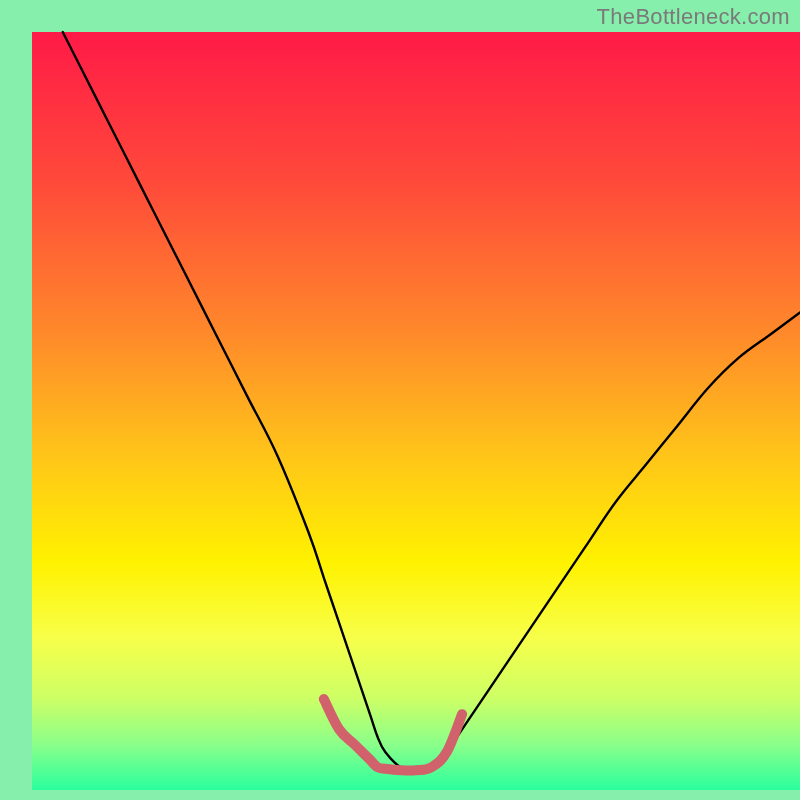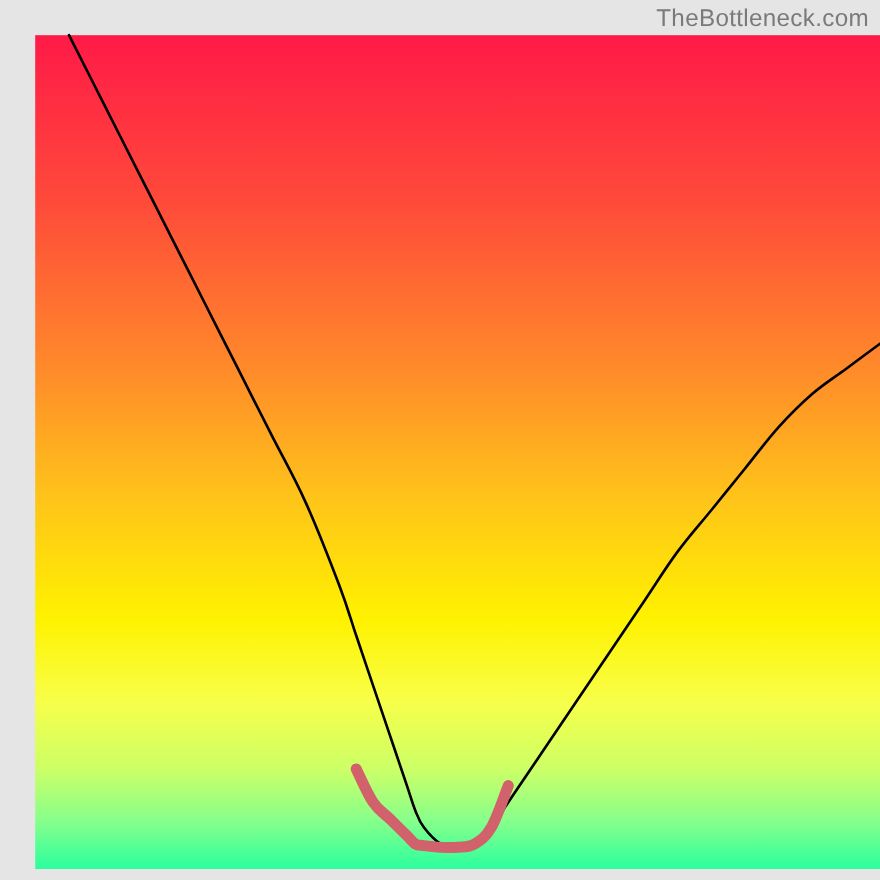--- a/index.html
+++ b/index.html
@@ -8,21 +8,21 @@
     width: 800px;
     height: 800px;
     overflow: hidden;
     background: #000;
     font-family: Arial, Helvetica, sans-serif;
   }
   .container {
     position: relative;
     width: 800px;
     height: 800px;
-    background: #e5e5e5;
+    background: #86efac;
   }
   .attribution {
     position: absolute;
     top: 4px;
     right: 10px;
     color: #7a7a7a;
     font-size: 22px;
     font-weight: 400;
     letter-spacing: 0.3px;
     z-index: 10;

